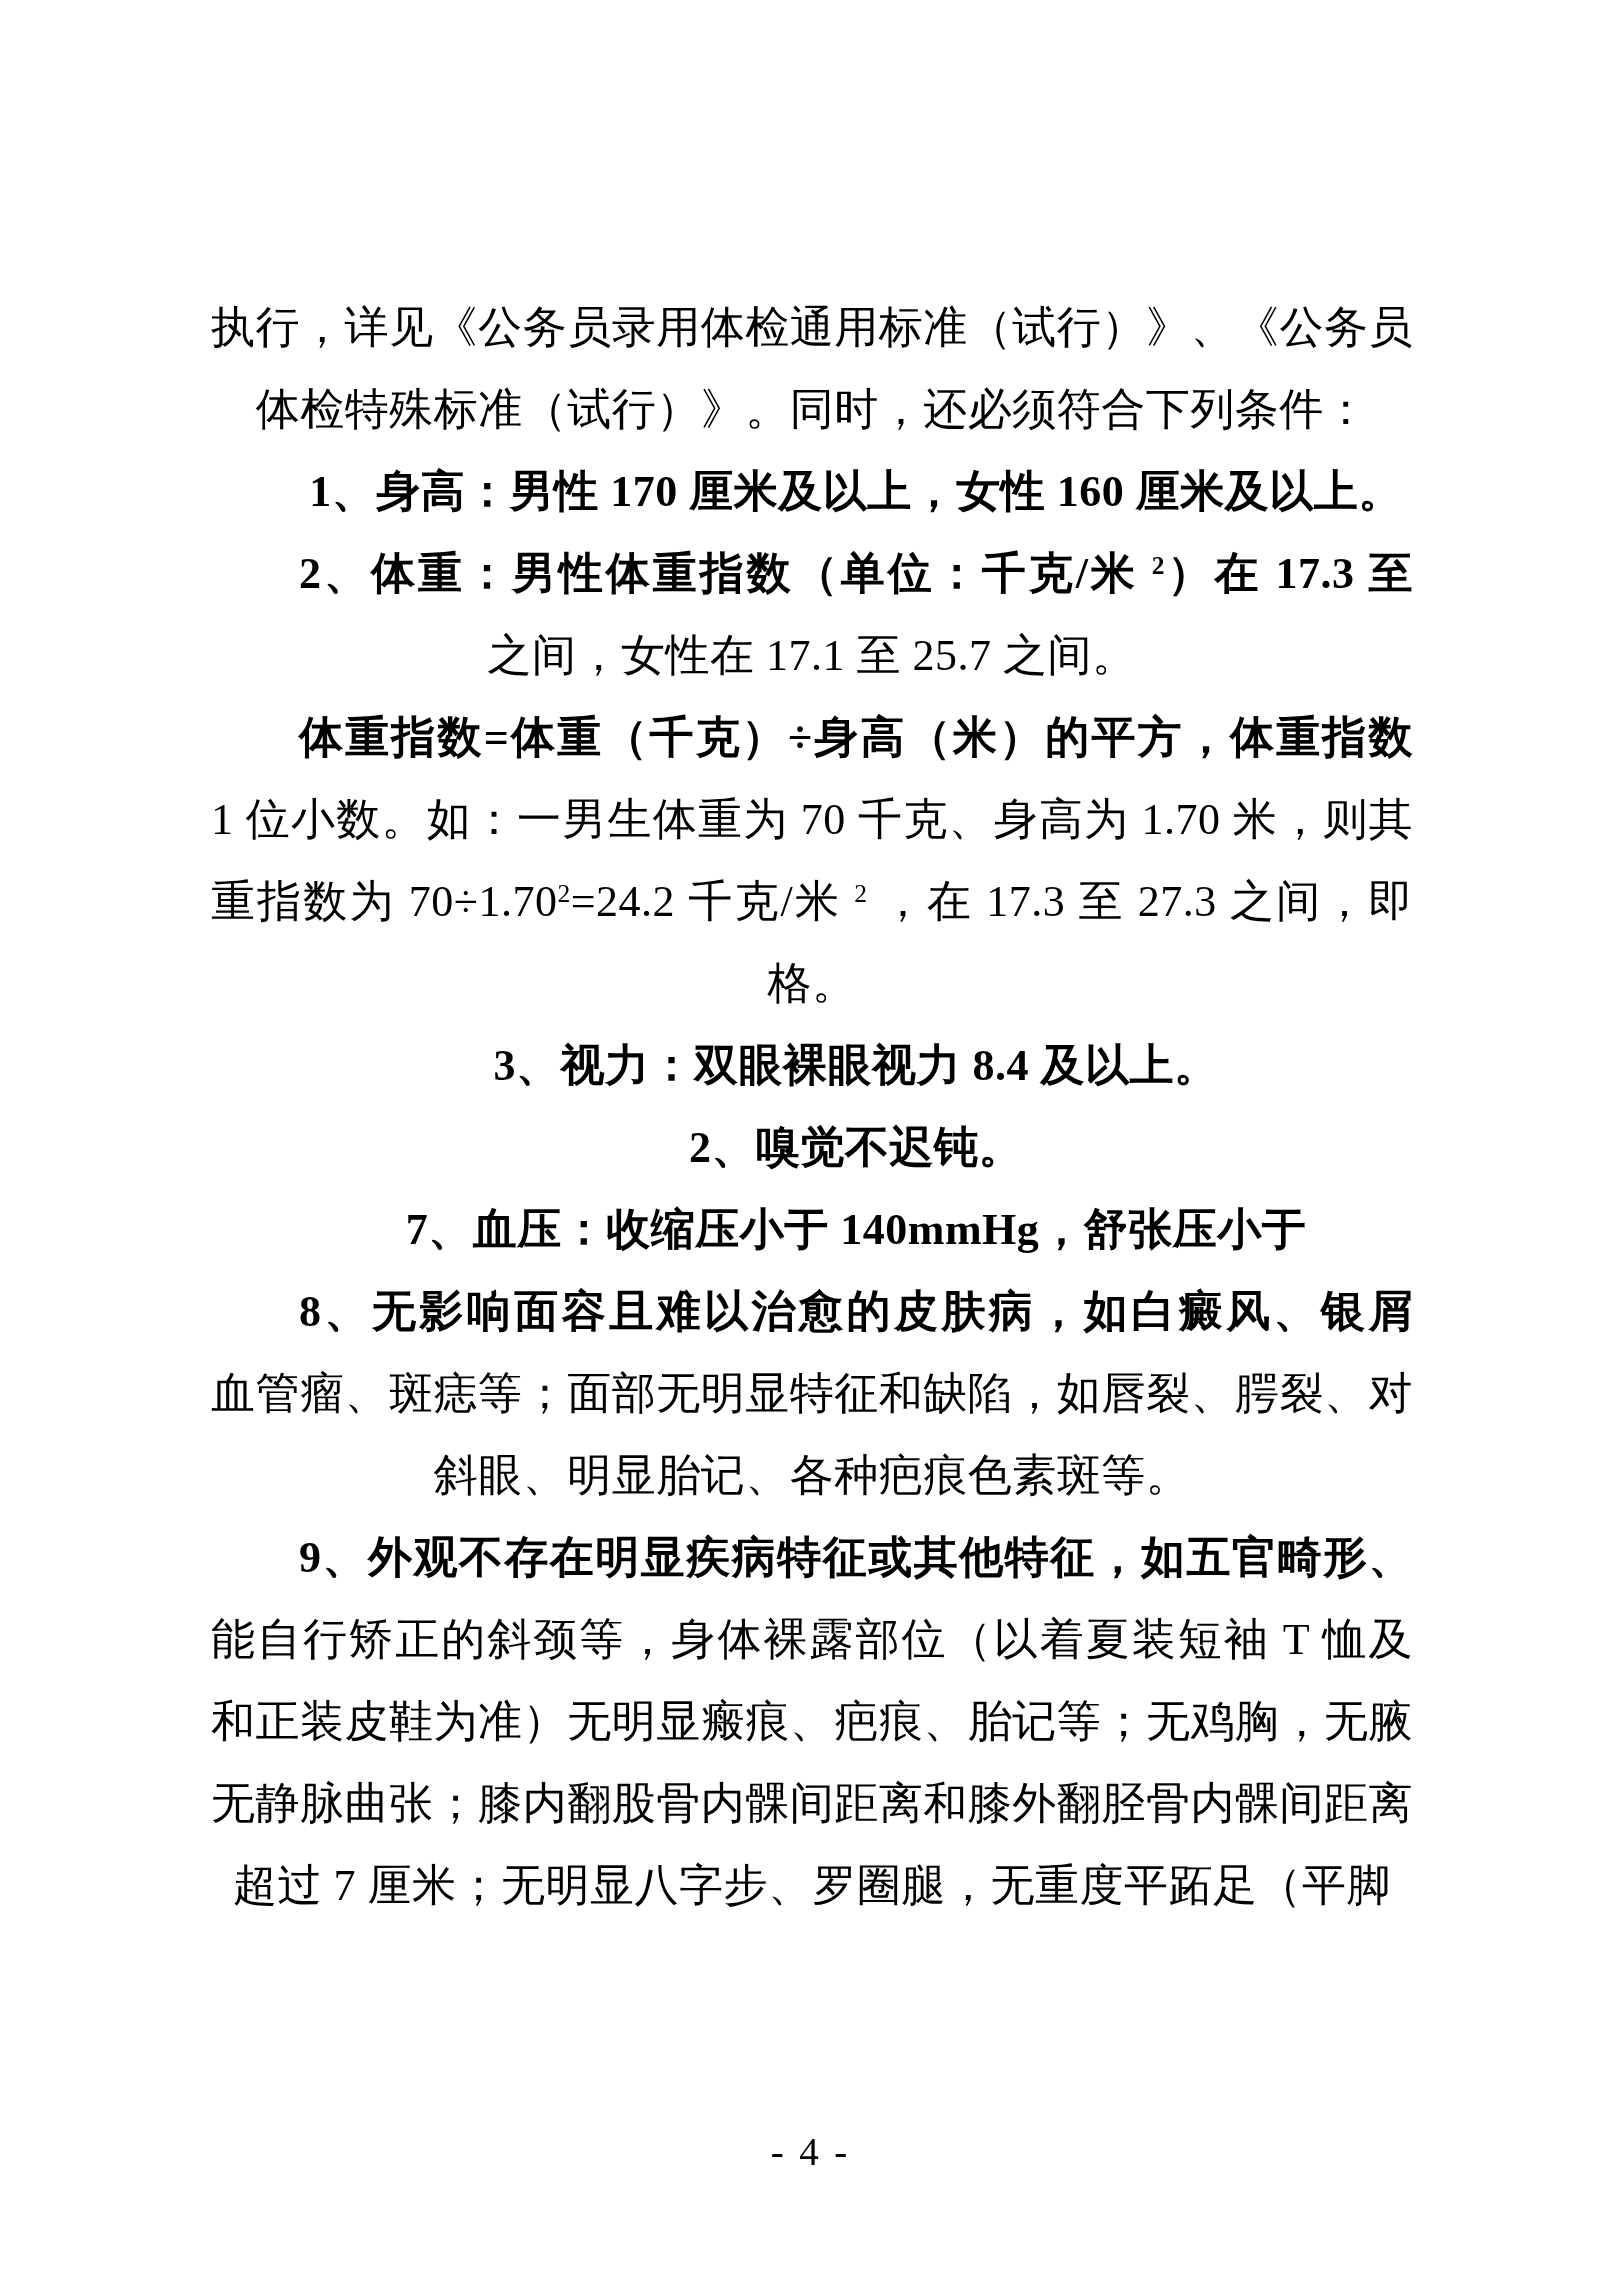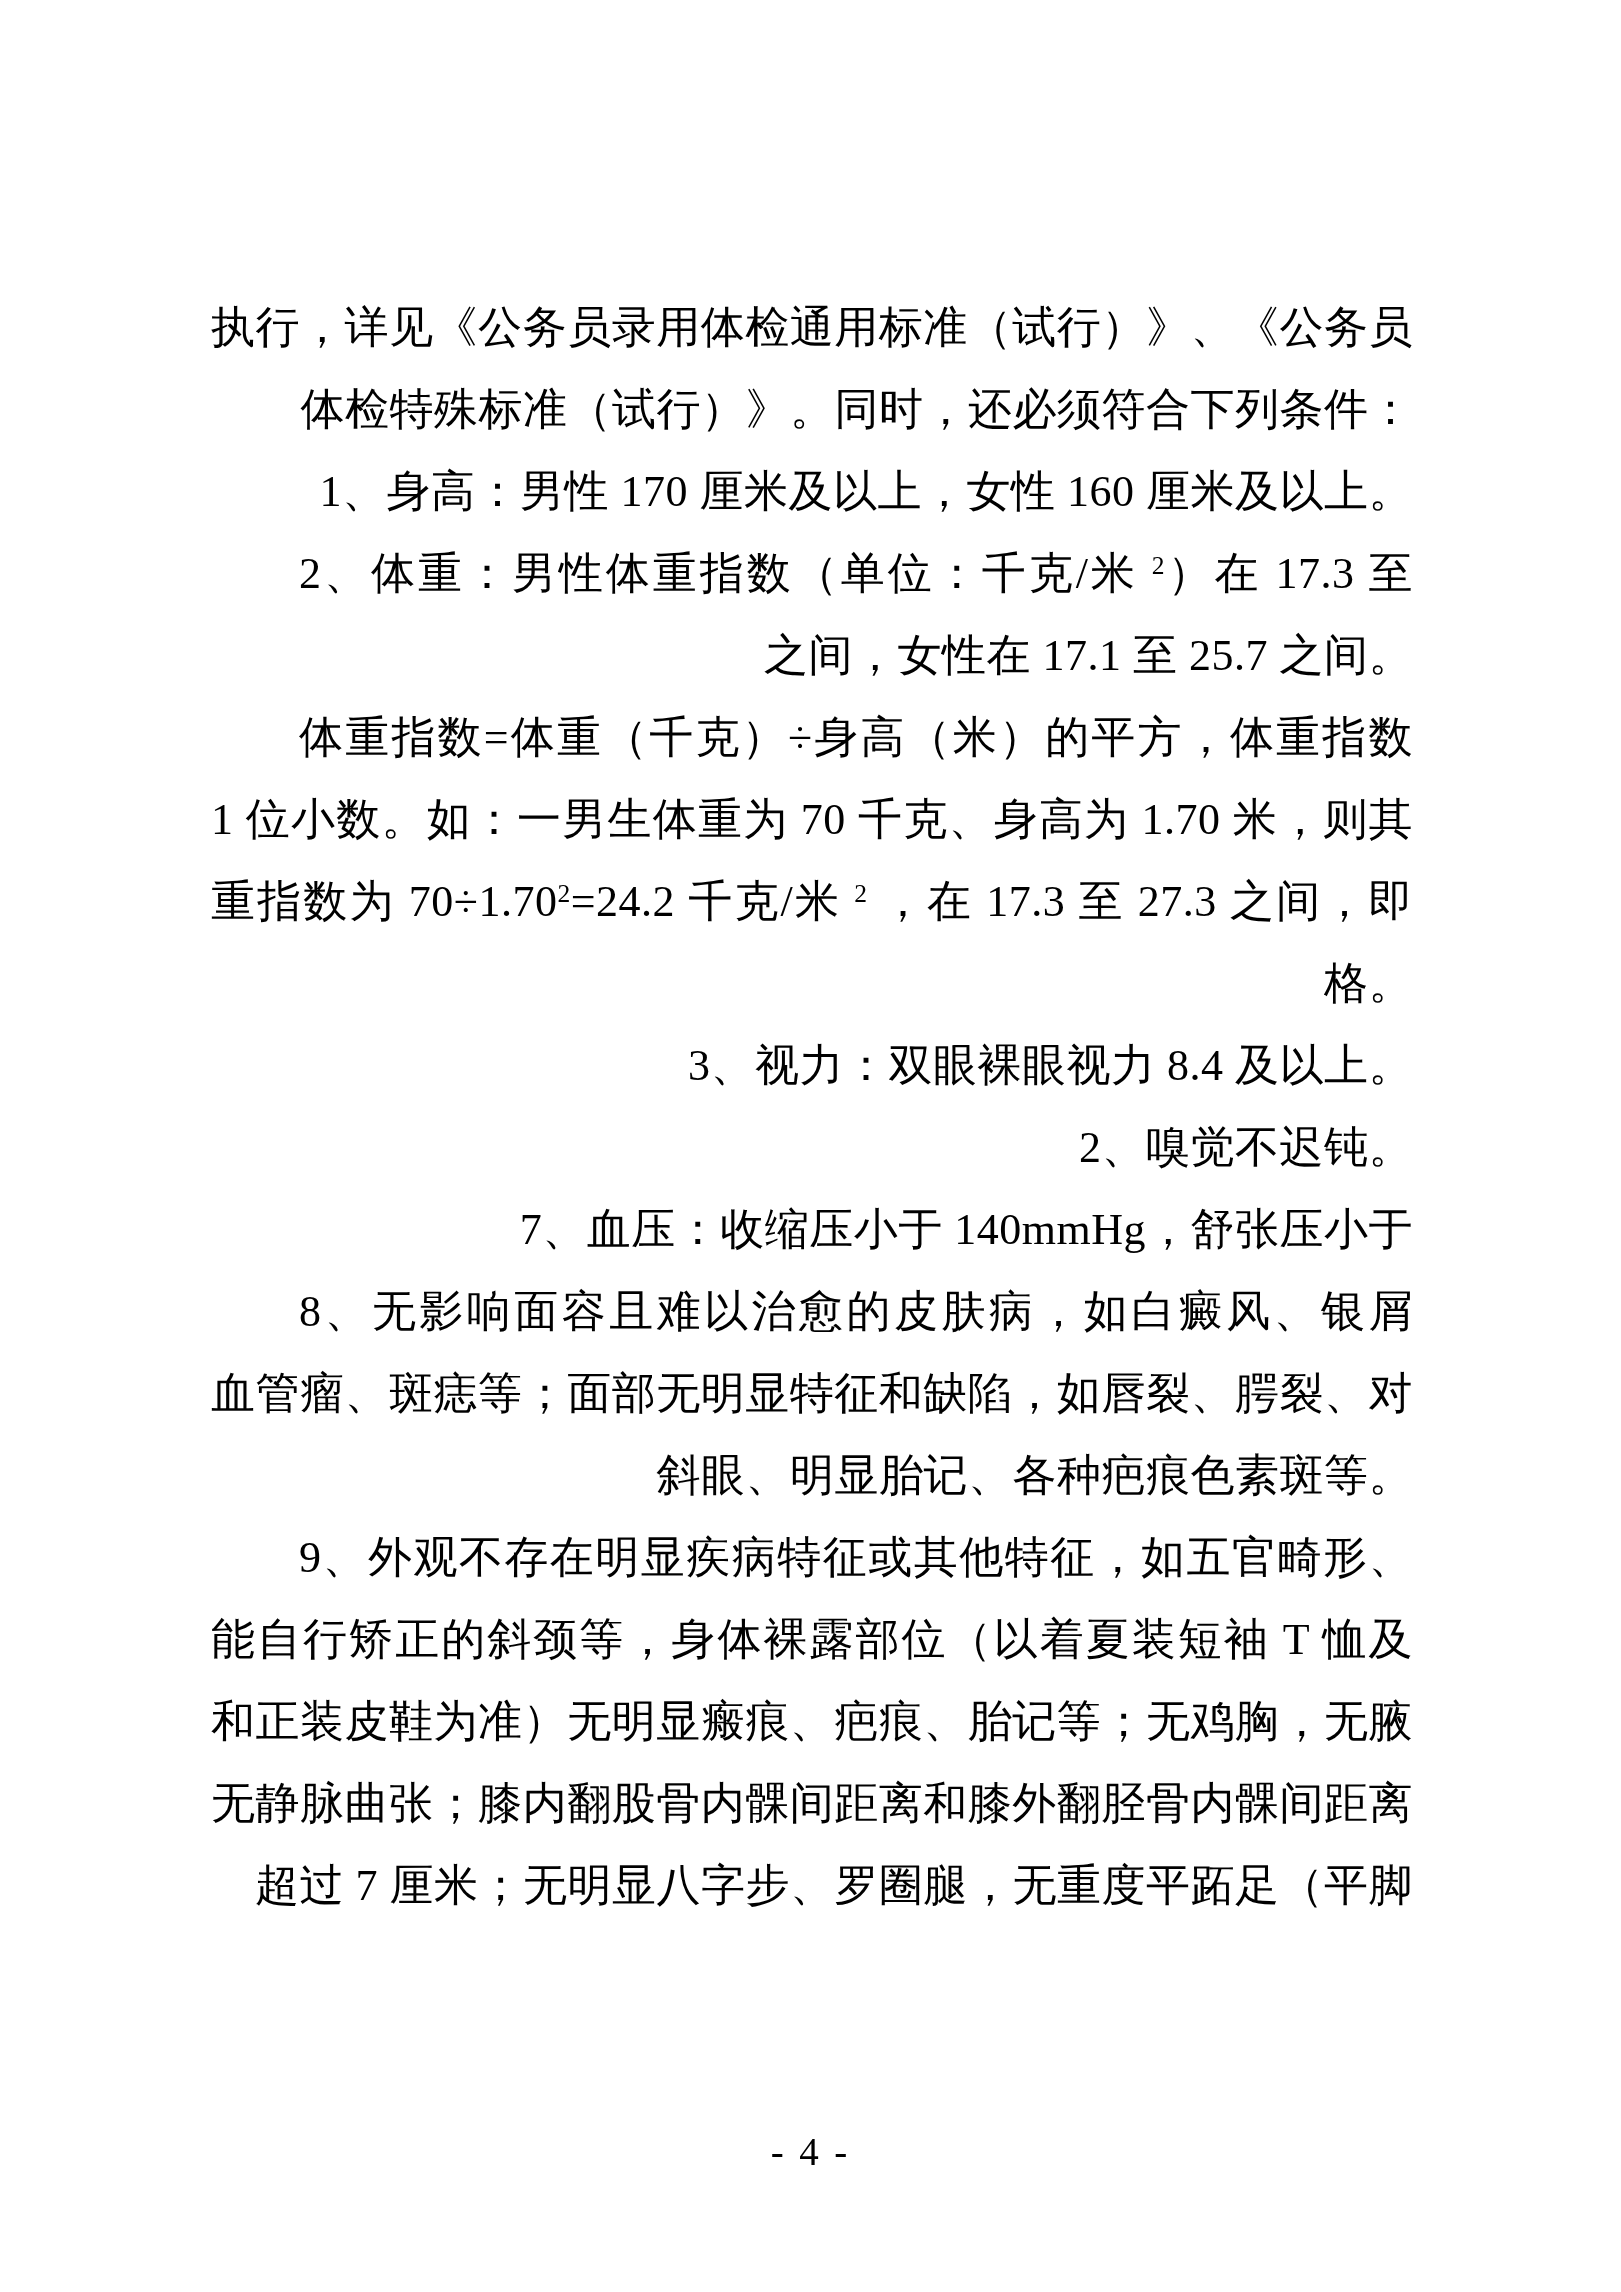--- a/index.html
+++ b/index.html
@@ -17,28 +17,28 @@
     left: 211px;
     top: 287px;
     width: 1202px;
     font-size: 44px;
     line-height: 82px;
     letter-spacing: 0.5px;
   }
   .line {
     height: 82px;
     overflow: hidden;
-    text-align: right;
+    text-align: center;
     white-space: normal;
   }
   .line.fill {
     text-align: justify;
     text-align-last: justify;
   }
-  .line.indent { text-indent: 2em; }
+  .line.indent { text-indent: 2em; font-weight: bold; }
   sup.sup {
     font-size: 0.58em;
     line-height: 0;
     vertical-align: 0.55em;
   }
   .footer {
     position: absolute;
     top: 2129px;
     left: 0;
     width: 100%;

